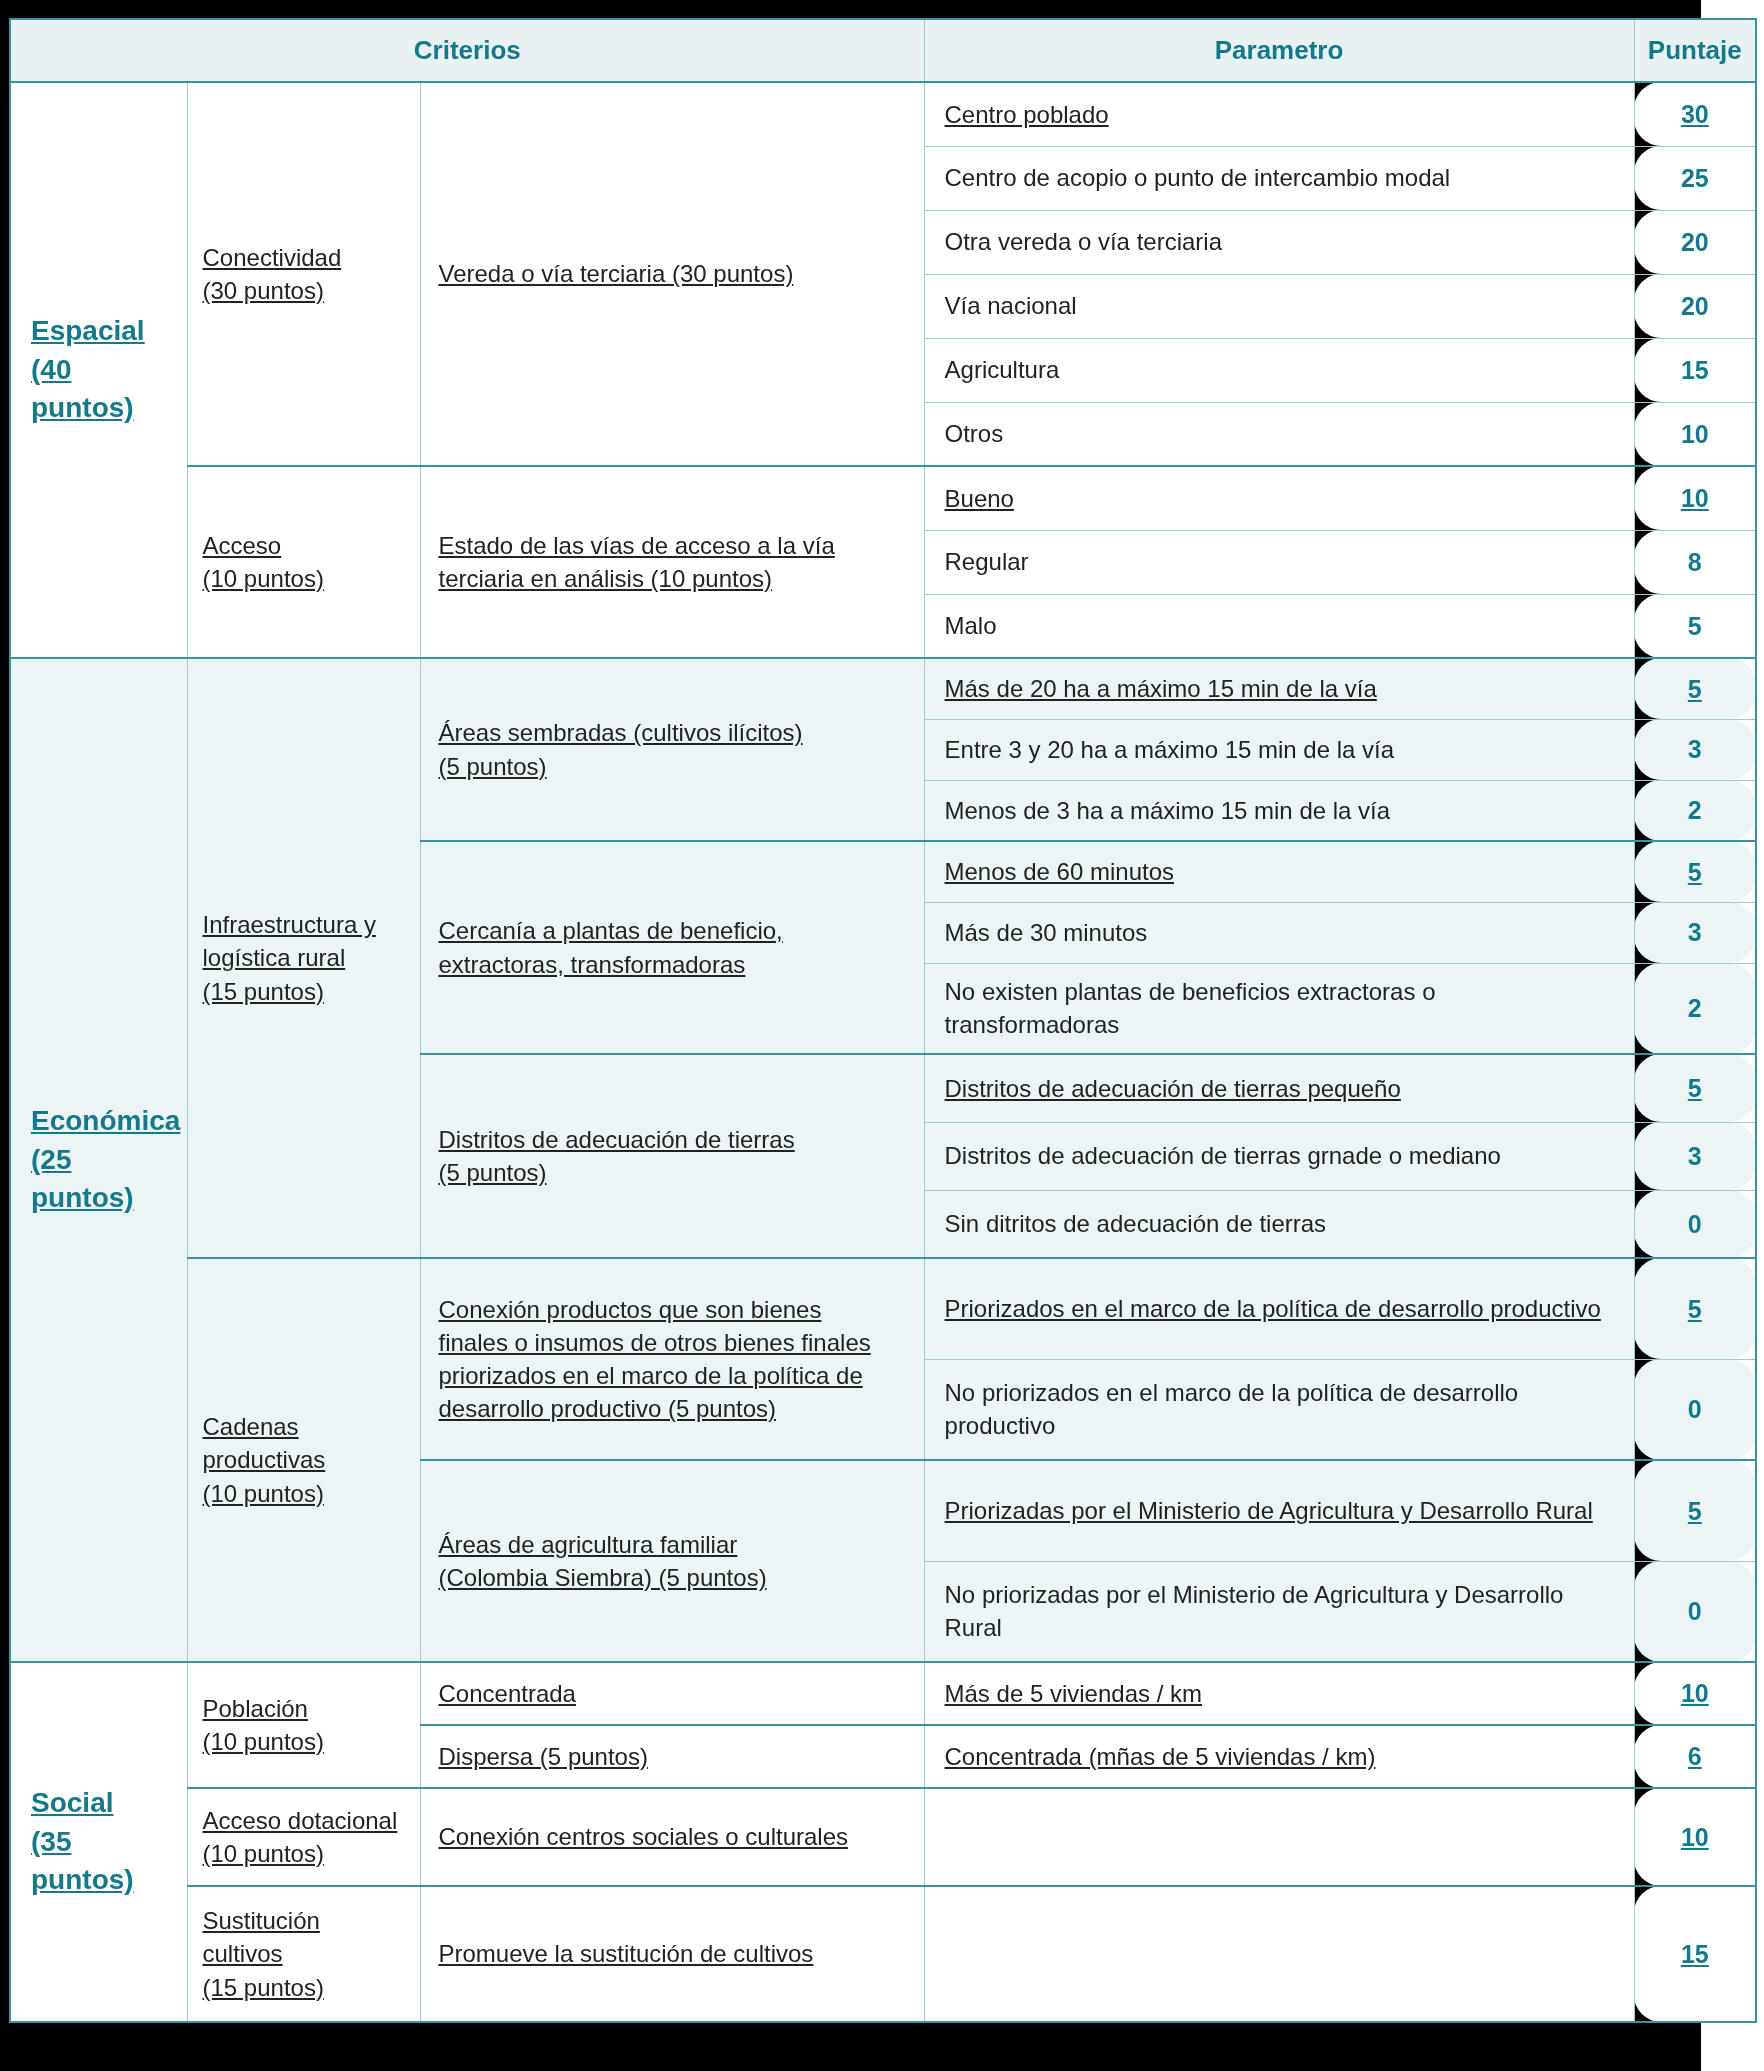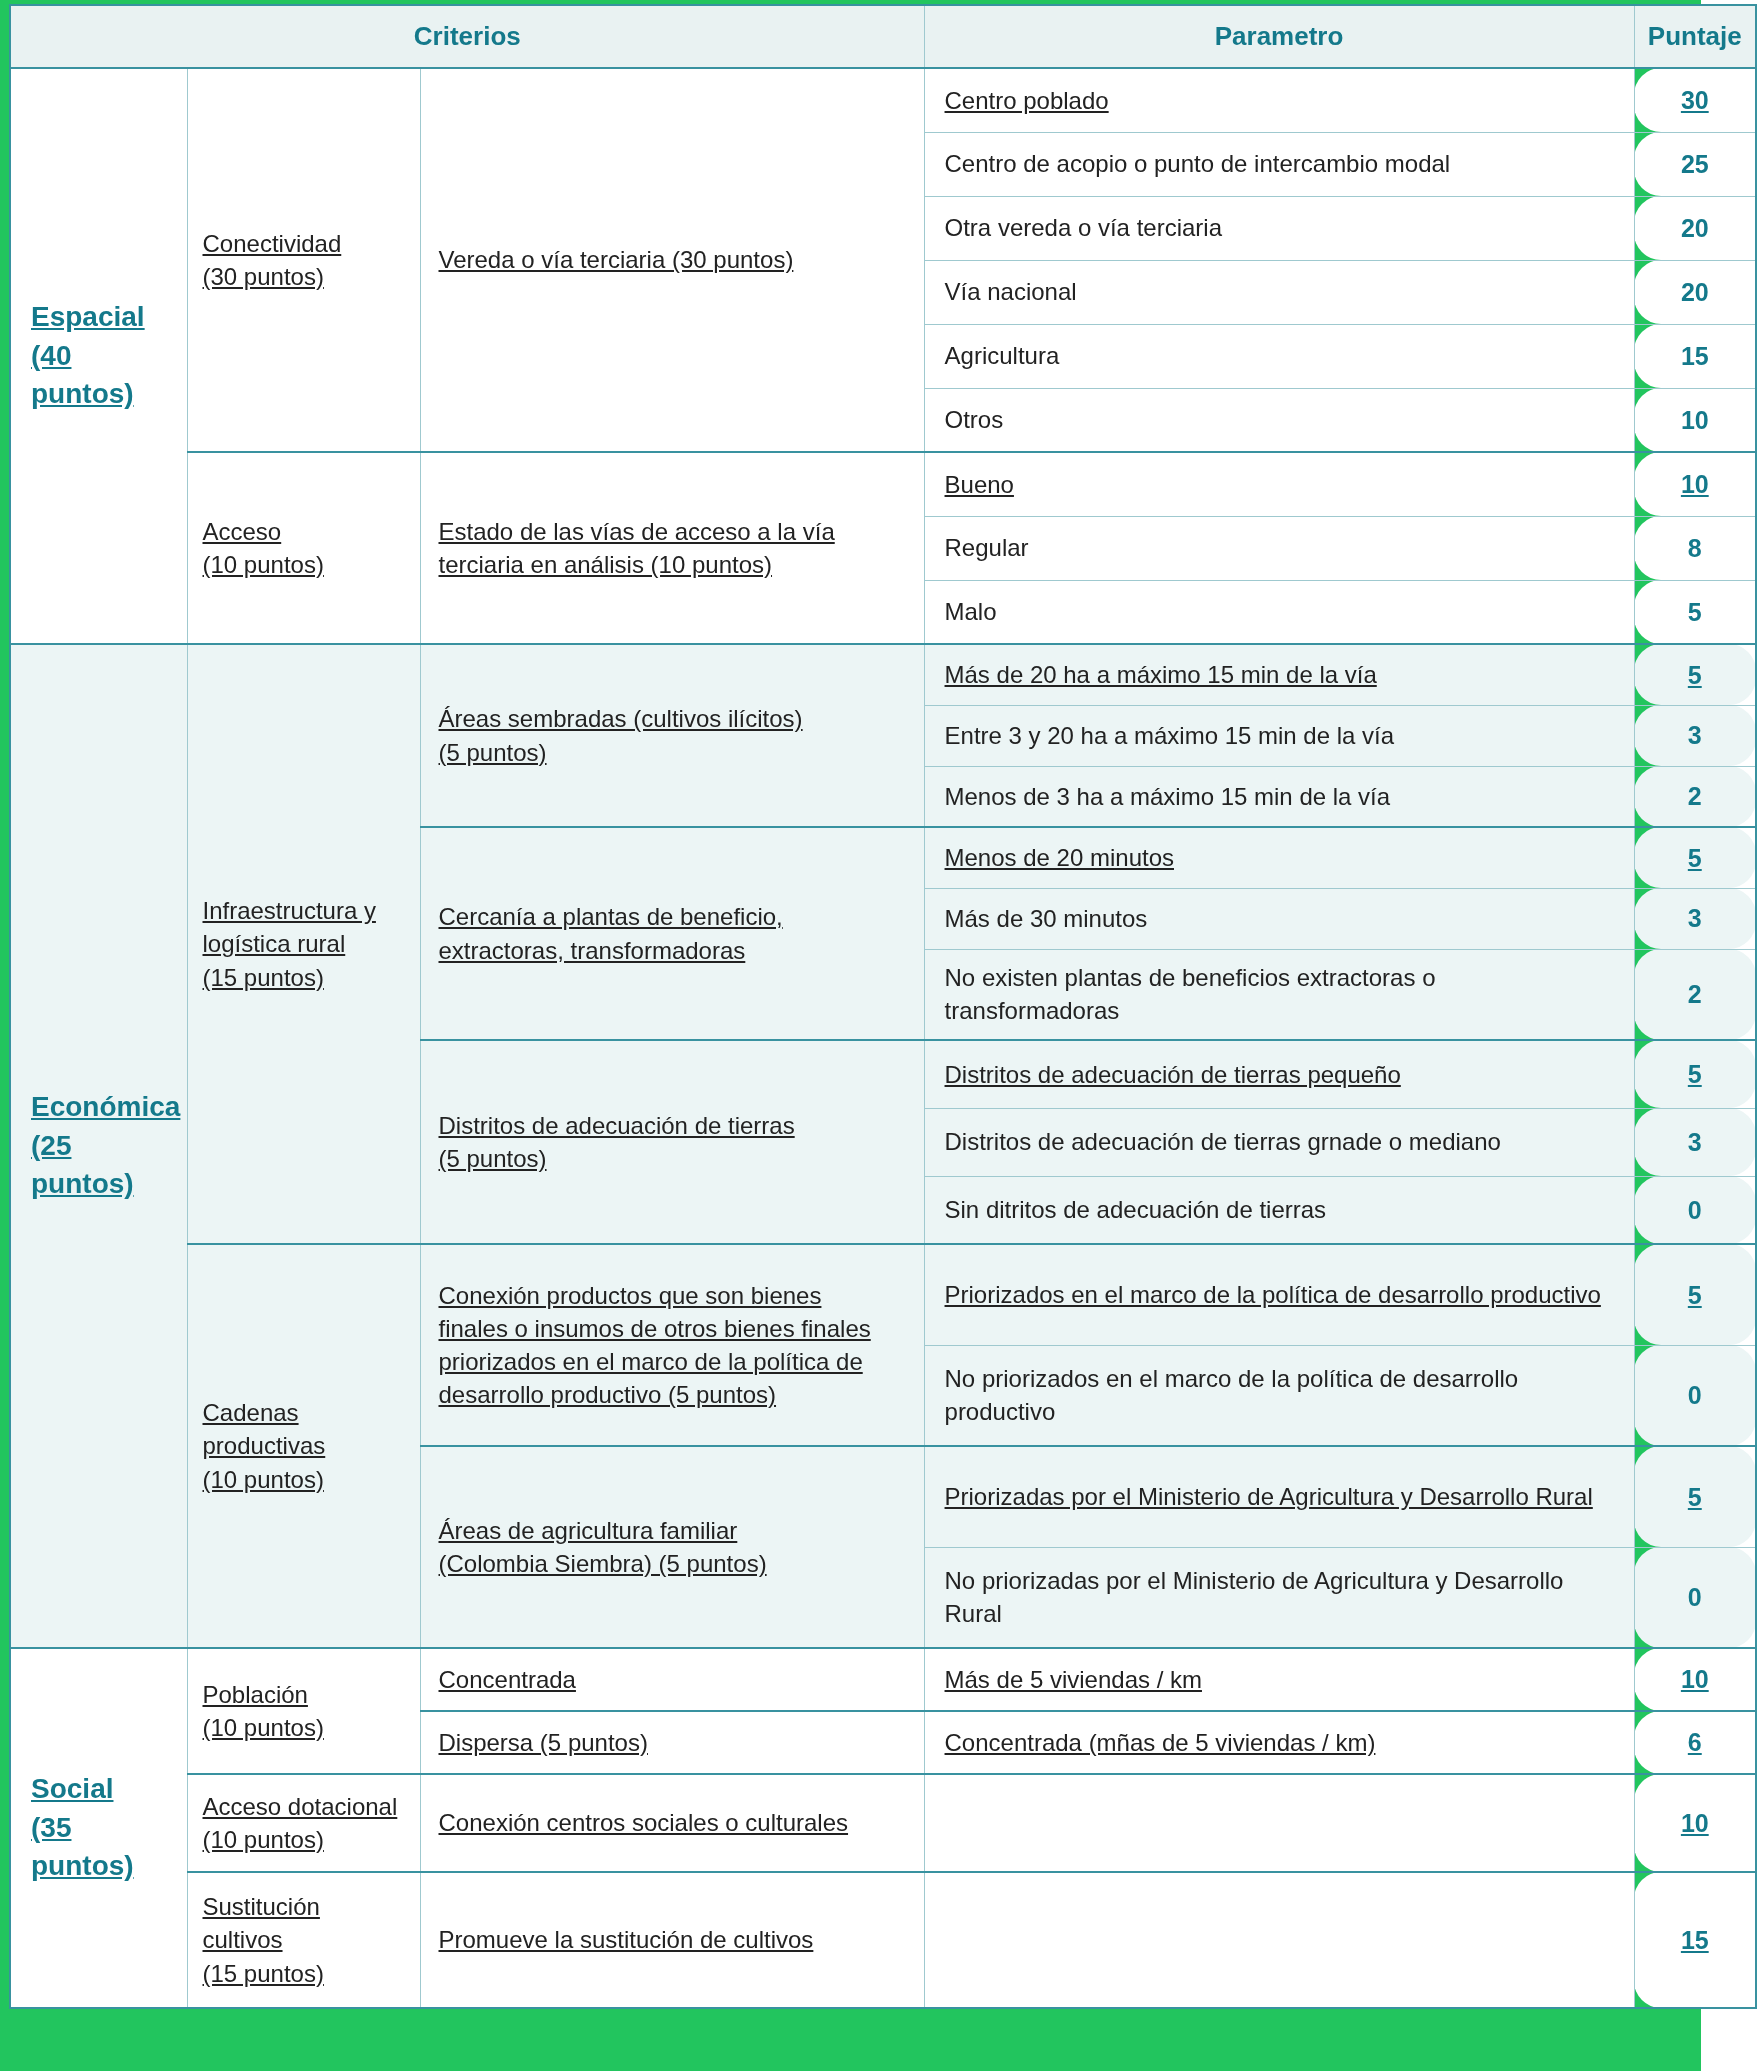--- a/index.html
+++ b/index.html
@@ -5,22 +5,22 @@
   html,body{
     margin:0;
     padding:0;
     background:#ffffff;
     font-family:"Liberation Sans","DejaVu Sans",sans-serif;
   }
   .page{
     width:1701px;
     height:2071px;
     box-sizing:border-box;
-    padding:4px 9px;
-    background:#22c55e;
+    padding:18px 9px;
+    background:#000000;
   }
   table.criteria{
     border-collapse:collapse;
     table-layout:fixed;
     width:1747px;
     border:2.5px solid #3992a0;
   }
   col.c-cat{width:177px;}
   col.c-crit{width:233px;}
   col.c-sub{width:504px;}
@@ -164,21 +164,21 @@
     <tr class="econ" style="height:61px">
       <td class="param">Entre 3 y 20 ha a máximo 15 min de la vía</td>
       <td class="score">3</td>
     </tr>
     <tr class="econ" style="height:61px">
       <td class="param">Menos de 3 ha a máximo 15 min de la vía</td>
       <td class="score">2</td>
     </tr>
     <tr class="hr econ" style="height:61px">
       <td class="sub" rowspan="3">Cercanía a plantas de beneficio, extractoras, transformadoras</td>
-      <td class="param">Menos de 20 minutos</td>
+      <td class="param">Menos de 60 minutos</td>
       <td class="score">5</td>
     </tr>
     <tr class="econ" style="height:61px">
       <td class="param">Más de 30 minutos</td>
       <td class="score">3</td>
     </tr>
     <tr class="econ" style="height:91px">
       <td class="param">No existen plantas de beneficios extractoras o transformadoras</td>
       <td class="score">2</td>
     </tr>

